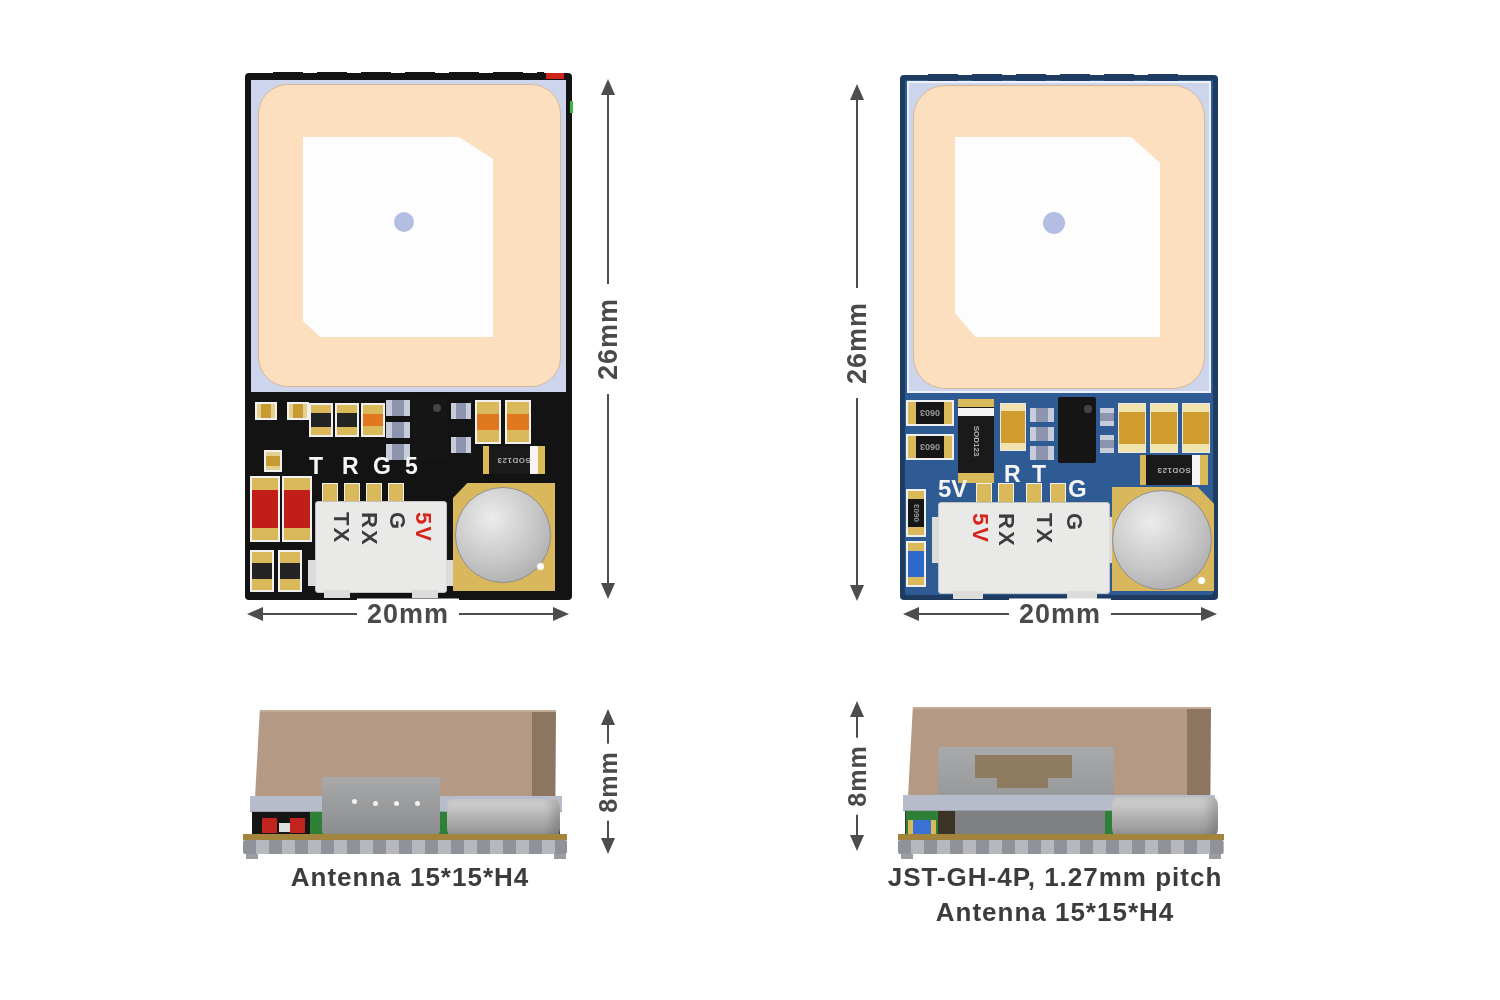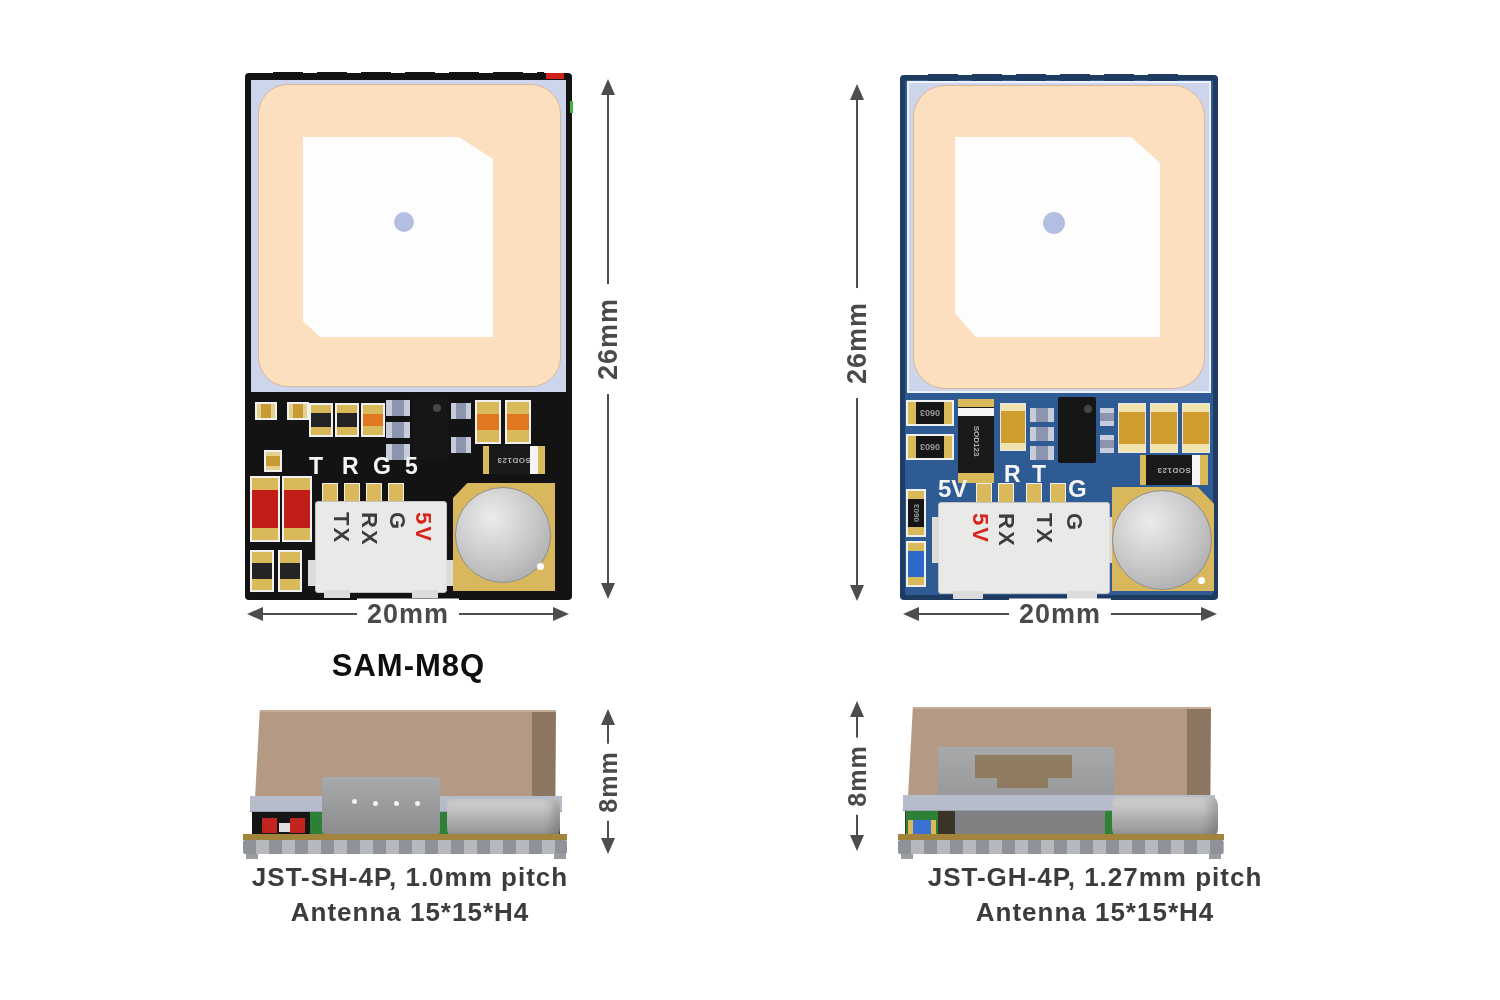--- a/index.html
+++ b/index.html
@@ -256,21 +256,20 @@
       <i class="ah ah-right"></i>
     <span class="dim-label h">20mm</span>
   </div>
   <div class="dim dim-h" style="left:903px;top:606px;width:314px;">
     <i class="dl-h"></i>
       <i class="ah ah-left"></i>
       <i class="ah ah-right"></i>
     <span class="dim-label h">20mm</span>
   </div>
 
-  <div class="name-caption" style="left:245px;top:648px;width:327px;">SAM-M8Q</div>
 
   <div class="ant-block" style="left:255px;top:710px;width:301px;height:88px;"></div>
   <div class="sub-strip" style="left:250px;top:796px;width:312px;height:16px;"></div>
   <div class="under" style="left:252px;top:812px;width:308px;height:24px;"></div>
   <div style="left:252px;top:812px;width:58px;height:24px;background:#151515;"></div>
   <div style="left:262px;top:818px;width:15px;height:15px;background:#c22420;"></div>
   <div style="left:290px;top:818px;width:15px;height:15px;background:#c22420;"></div>
   <div style="left:279px;top:823px;width:11px;height:9px;background:#e0e0e0;"></div>
   <div class="green" style="left:310px;top:812px;width:17px;height:24px;"></div>
   <div class="green" style="left:436px;top:812px;width:16px;height:24px;"></div>
@@ -311,21 +310,20 @@
     <span class="dim-label v" style="font-size:25px;padding:0 8px;">8mm</span>
   </div>
   <div class="dim dim-v" style="left:849px;top:701px;height:150px;">
     <i class="dl-v"></i>
       <i class="ah ah-up"></i>
       <i class="ah ah-down"></i>
     <span class="dim-label v" style="font-size:25px;padding:0 8px;">8mm</span>
   </div>
 
   <div class="sub-caption" style="left:195px;top:860px;width:430px;">
-    <div style="position:static;">JST-SH-4P, 1.0mm pitch</div>
     <div style="position:static;">Antenna 15*15*H4</div>
   </div>
-  <div class="sub-caption" style="left:880px;top:860px;width:430px;">
+  <div class="sub-caption" style="left:840px;top:860px;width:430px;">
     <div style="position:static;">JST-GH-4P, 1.27mm pitch</div>
     <div style="position:static;">Antenna 15*15*H4</div>
   </div>
 
 </div>
 
 </body></html>

